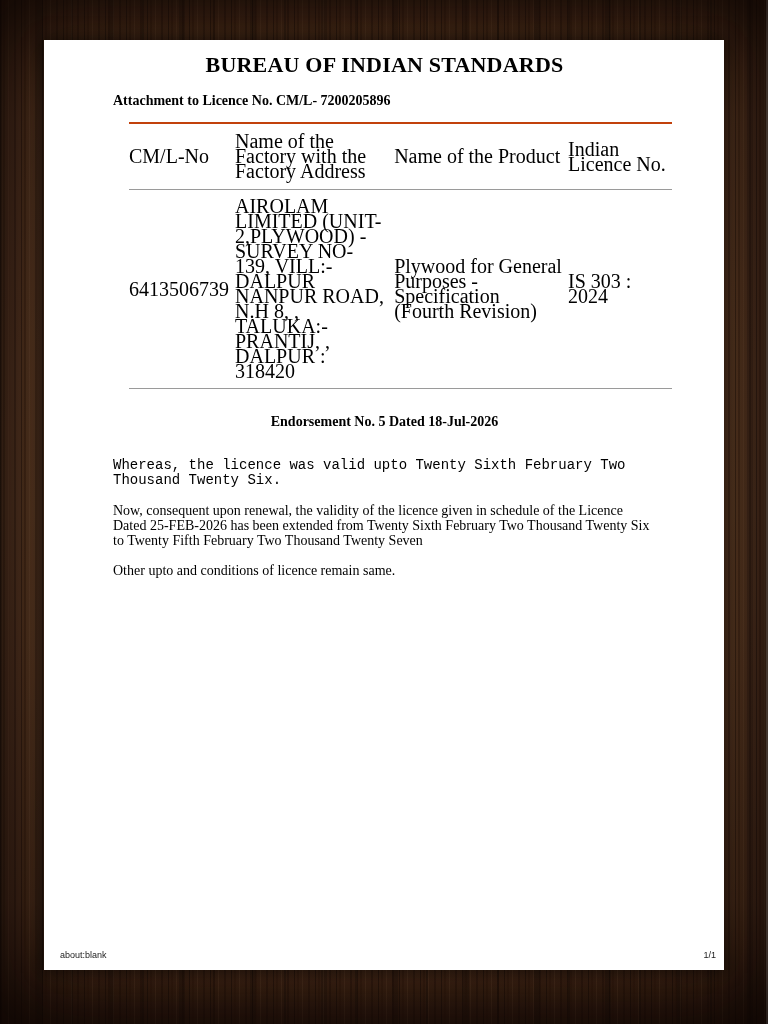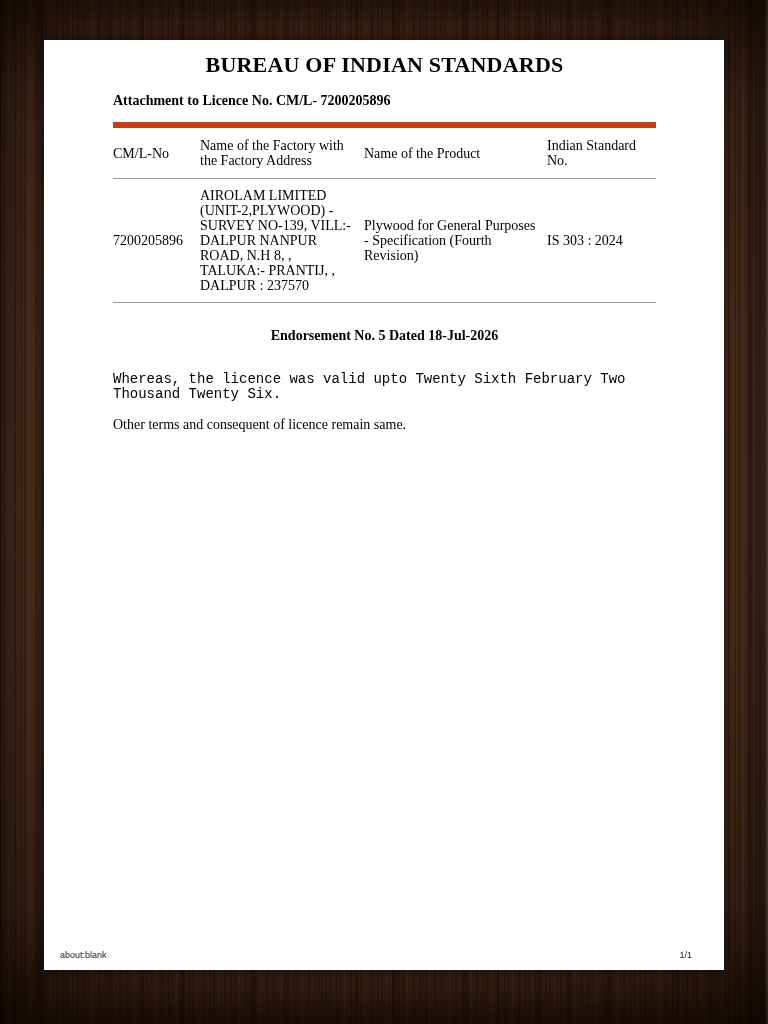--- a/index.html
+++ b/index.html
@@ -85,23 +85,24 @@
     text-align: left;
     font-weight: bold;
     font-size: 14px;
     line-height: 15px;
   }
 
   table.licence-table {
     width: 100%;
     border-collapse: collapse;
     margin-top: 14px;
-    border-top: 6px solid #c2410c;
-    font-size: 14px;
-    line-height: 15px;
+    border-top: 2px solid #c2410c;
+    font-size: 20px;
+    line-height: 15px;
+    margin-left: 16px;
   }
   table.licence-table th {
     font-weight: normal;
     text-align: left;
     vertical-align: middle;
     padding: 10px 6px 10px 0;
     border-bottom: 1px solid #9a9a9a;
   }
   table.licence-table td {
     vertical-align: middle;
@@ -136,21 +137,21 @@
   }
 
   .footer-left, .footer-right {
     position: absolute;
     bottom: 10px;
     font-family: "Liberation Sans", sans-serif;
     font-size: 9px;
     color: #1a1a1a;
   }
   .footer-left  { left: 16px; }
-  .footer-right { right: 32px; }
+  .footer-right { right: 8px; }
 </style>
 </head>
 <body>
 
 <div class="wood-bg"></div>
 <div class="wood-right-highlight"></div>
 <div class="wood-vignette"></div>
 
 <div class="page">
   <div class="content">
@@ -164,39 +165,40 @@
         <col class="c1">
           <col class="c2">
           <col class="c3">
           <col class="c4">
       </colgroup>
       <thead>
         <tr>
           <th>CM/L-No</th>
           <th>Name of the Factory with the Factory Address</th>
           <th>Name of the Product</th>
-          <th>Indian Standard No.</th>
+          <th>Indian Licence No.</th>
         </tr>
       </thead>
       <tbody>
         <tr>
-          <td>7200205896</td>
-          <td>AIROLAM LIMITED (UNIT-2,PLYWOOD) - SURVEY NO-139, VILL:- DALPUR NANPUR ROAD, N.H 8, , TALUKA:- PRANTIJ, , DALPUR : 237570</td>
+          <td>6413506739</td>
+          <td>AIROLAM LIMITED (UNIT-2,PLYWOOD) - SURVEY NO-139, VILL:- DALPUR NANPUR ROAD, N.H 8, , TALUKA:- PRANTIJ, , DALPUR : 318420</td>
           <td>Plywood for General Purposes - Specification (Fourth Revision)</td>
           <td>IS 303 : 2024</td>
         </tr>
       </tbody>
     </table>
 
     <h3 class="endorse-heading">Endorsement No. 5 Dated 18-Jul-2026</h3>
 
     <p class="para first">Whereas, the licence was valid upto Twenty Sixth February Two Thousand Twenty Six.</p>
 
-
-    <p class="para">Other terms and consequent of licence remain same.</p>
+    <p class="para">Now, consequent upon renewal, the validity of the licence given in schedule of the Licence Dated 25-FEB-2026 has been extended from Twenty Sixth February Two Thousand Twenty Six to Twenty Fifth February Two Thousand Twenty Seven</p>
+
+    <p class="para">Other upto and conditions of licence remain same.</p>
 
 
   </div>
 
   <div class="footer-left">about:blank</div>
 
   <div class="footer-right">1/1</div>
 </div>
 
 </body></html>

